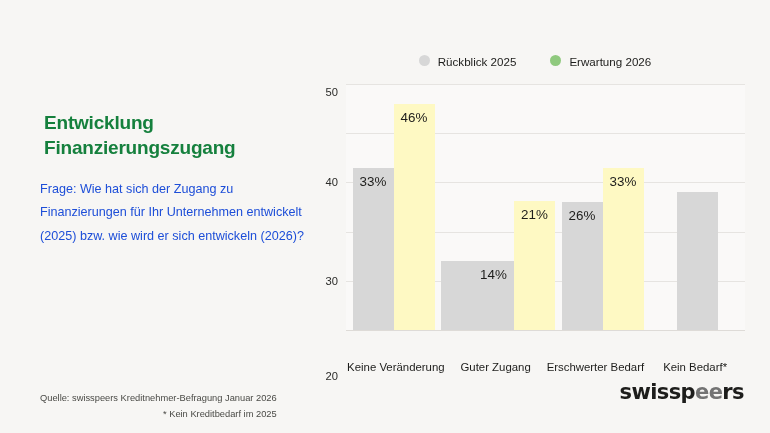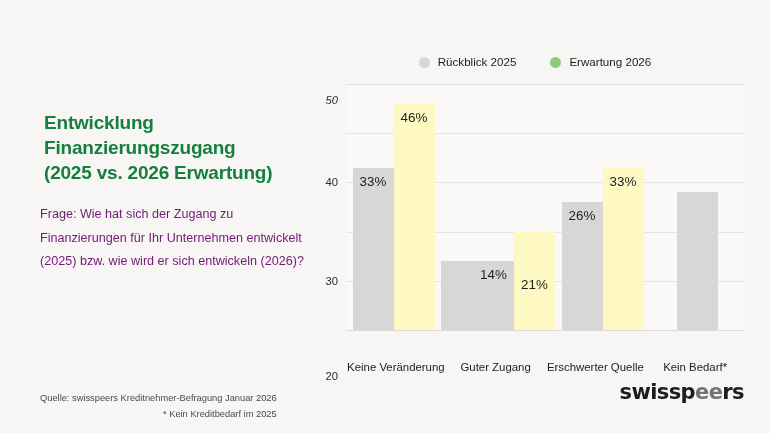--- a/index.html
+++ b/index.html
@@ -28,21 +28,21 @@
     font-weight: bold;
     line-height: 1.32;
     letter-spacing: -0.2px;
     color: #15803d;
     margin: 4px;
   }
   #chart-question {
     margin: 18px 0 0 0;
     font-size: 12.6px;
     line-height: 1.85;
-    color: #701a75;
+    color: #1d4ed8;
   }
 
   
   #footer-note {
     position: absolute;
     left: 40px;
     top: 390px;
     font-size: 9.3px;
     line-height: 1.75;
     color: #4a4a46;
@@ -78,21 +78,21 @@
     top: 0;
     width: 100%;
     height: 26px;
     display: flex;
     justify-content: center;
     align-items: center;
     gap: 34px;
   }
   .legend-item {
     display: flex;
-    align-items: flex-end;
+    align-items: flex-start;
     gap: 8px;
     font-size: 11.6px;
     color: #1d1d1b;
   }
   .legend-dot {
     width: 11px;
     height: 11px;
     border-radius: 50%;
     display: block;
   }
@@ -176,21 +176,20 @@
     white-space: nowrap;
   }
 </style>
 </head>
 <body>
 
 <div id="left-panel">
   <h1 id="chart-title">
     <span>Entwicklung</span><br>
     <span>Finanzierungszugang</span><br>
-    <span>(2025 vs. 2026 Erwartung)</span>
   </h1>
   <p id="chart-question">Frage: Wie hat sich der Zugang zu Finanzierungen für Ihr Unternehmen entwickelt (2025) bzw. wie wird er sich entwickeln (2026)?</p>
 </div>
 
 <div id="chart-region">
 
   <div id="legend">
     <div class="legend-item">
       <span class="legend-dot" style="background: rgb(215, 215, 215);"></span>
       <span>Rückblick 2025</span>
@@ -209,57 +208,57 @@
           <div class="gridline" style="top: 147.6px;">
             <span class="ytick" style="top: 144px;">20</span>
           </div>
           <div class="gridline" style="top: 98.4px;">
             <span class="ytick" style="top: 98.4px;">30</span>
           </div>
           <div class="gridline" style="top: 49.2px;">
             <span class="ytick" style="top: 49.2px;">40</span>
           </div>
           <div class="gridline" style="top: 0px;">
-            <span class="ytick" style="top: 16px; font-style: italic;">50</span>
+            <span class="ytick" style="top: 8px;">50</span>
           </div>
         </div>
       <div id="bars-layer">
           <div class="group" style="flex: 1 1 0%;">
             <div class="bar gray" style="height: 162.36px;">
               <span class="bar-label">33%</span>
             </div>
             <div class="bar green" style="height: 226.32px;">
               <span class="bar-label">46%</span>
             </div>
           </div>
           <div class="group" style="flex: 1 1 0%;">
             <div class="bar gray" style="height: 68.88px; padding-left: 32px;">
               <span class="bar-label">14%</span>
             </div>
-            <div class="bar green" style="height: 98px; align-items: center;">
+            <div class="bar green" style="height: 129px;">
               <span class="bar-label">21%</span>
             </div>
           </div>
           <div class="group" style="flex: 1 1 0%;">
             <div class="bar gray" style="height: 127.92px;">
               <span class="bar-label">26%</span>
             </div>
             <div class="bar green" style="height: 162.36px;">
               <span class="bar-label">33%</span>
             </div>
           </div>
           <div class="group" style="flex: 1 1 0%;">
             <div class="bar gray" style="height: 137.76px;"></div>
           </div>
         </div>
     </div>
     <div id="xaxis">
         <div class="xlabel">Keine Veränderung</div>
         <div class="xlabel">Guter Zugang</div>
-        <div class="xlabel">Erschwerter Quelle</div>
+        <div class="xlabel">Erschwerter Bedarf</div>
         <div class="xlabel">Kein Bedarf*</div>
       </div>
   </div>
 
 </div>
 
 <div id="footer-note">
   <div>Quelle: swisspeers Kreditnehmer-Befragung Januar 2026</div>
   <div>* Kein Kreditbedarf im 2025</div>
 </div>

